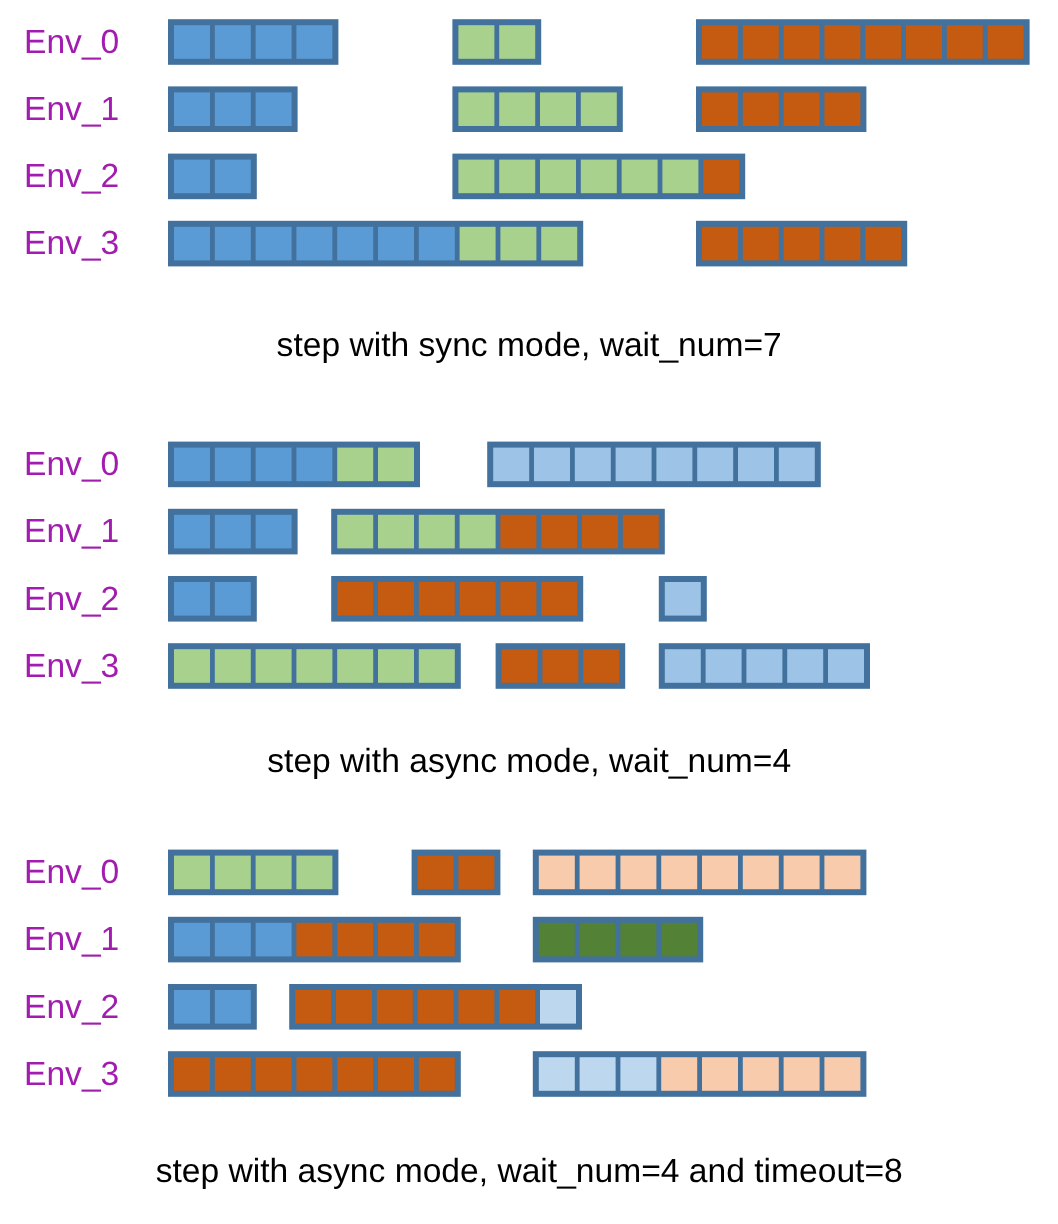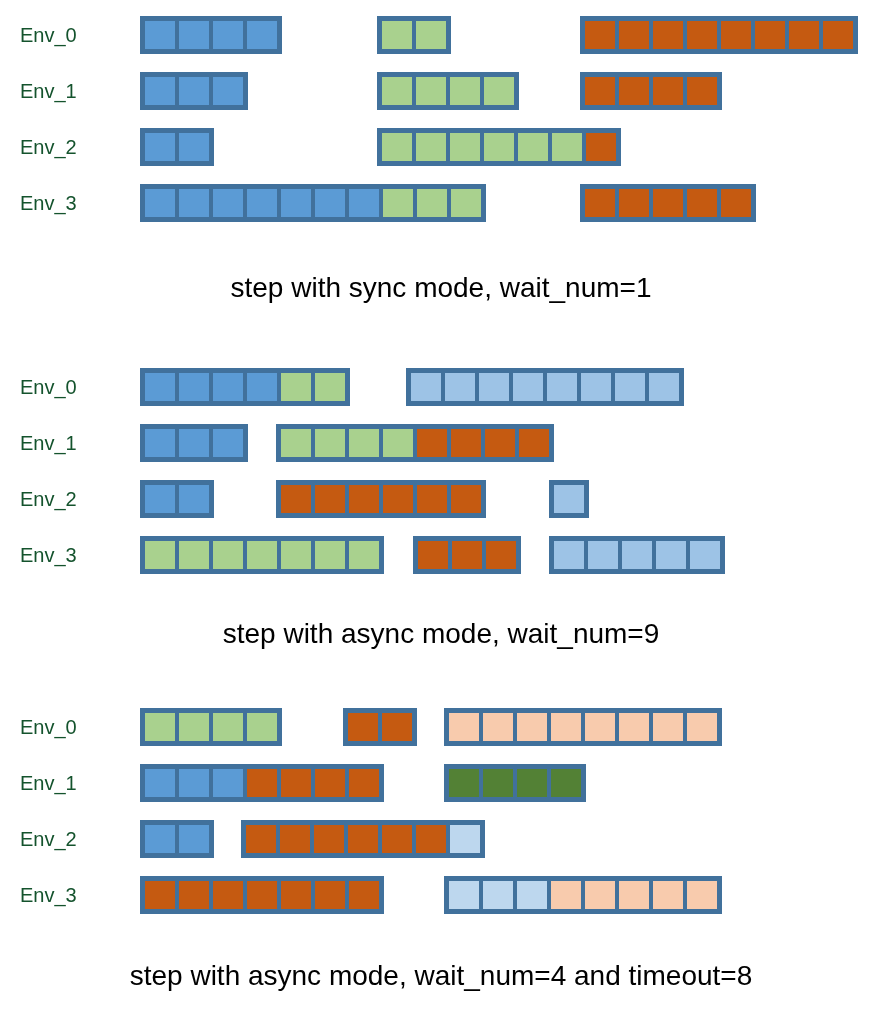--- a/index.html
+++ b/index.html
@@ -10,22 +10,22 @@
     background: #ffffff;
     font-family: "Liberation Sans", sans-serif;
     overflow: hidden;
   }
   .env-label {
     position: absolute;
     left: 20px;
     width: 110px;
     height: 38px;
     line-height: 38px;
-    font-size: 20px;
-    color: #14532d;
+    font-size: 28px;
+    color: #a21caf;
     white-space: nowrap;
   }
   .step-bar {
     position: absolute;
     height: 28px;
     padding: 5px;
     display: flex;
     gap: 4px;
   }
   .step-cell {
@@ -114,21 +114,21 @@
         <div class="step-cell" style="background: rgb(169, 209, 142);"></div>
         <div class="step-cell" style="background: rgb(169, 209, 142);"></div>
       </div>
       <div class="step-bar" style="top: 184px; left: 580px; background: rgb(65, 113, 156);">
         <div class="step-cell" style="background: rgb(197, 90, 17);"></div>
         <div class="step-cell" style="background: rgb(197, 90, 17);"></div>
         <div class="step-cell" style="background: rgb(197, 90, 17);"></div>
         <div class="step-cell" style="background: rgb(197, 90, 17);"></div>
         <div class="step-cell" style="background: rgb(197, 90, 17);"></div>
       </div>
-      <div class="panel-caption" style="top: 272px;">step with sync mode, wait_num=1</div>
+      <div class="panel-caption" style="top: 272px;">step with sync mode, wait_num=7</div>
     </div>
     <div>
       <div class="env-label" style="top: 368px;">Env_0</div>
       <div class="step-bar" style="top: 368px; left: 140px; background: rgb(65, 113, 156);">
         <div class="step-cell" style="background: rgb(91, 155, 213);"></div>
         <div class="step-cell" style="background: rgb(91, 155, 213);"></div>
         <div class="step-cell" style="background: rgb(91, 155, 213);"></div>
         <div class="step-cell" style="background: rgb(91, 155, 213);"></div>
         <div class="step-cell" style="background: rgb(169, 209, 142);"></div>
         <div class="step-cell" style="background: rgb(169, 209, 142);"></div>
@@ -190,21 +190,21 @@
         <div class="step-cell" style="background: rgb(197, 90, 17);"></div>
         <div class="step-cell" style="background: rgb(197, 90, 17);"></div>
       </div>
       <div class="step-bar" style="top: 536px; left: 549px; background: rgb(65, 113, 156);">
         <div class="step-cell" style="background: rgb(157, 195, 230);"></div>
         <div class="step-cell" style="background: rgb(157, 195, 230);"></div>
         <div class="step-cell" style="background: rgb(157, 195, 230);"></div>
         <div class="step-cell" style="background: rgb(157, 195, 230);"></div>
         <div class="step-cell" style="background: rgb(157, 195, 230);"></div>
       </div>
-      <div class="panel-caption" style="top: 618px;">step with async mode, wait_num=9</div>
+      <div class="panel-caption" style="top: 618px;">step with async mode, wait_num=4</div>
     </div>
     <div>
       <div class="env-label" style="top: 708px;">Env_0</div>
       <div class="step-bar" style="top: 708px; left: 140px; background: rgb(65, 113, 156);">
         <div class="step-cell" style="background: rgb(169, 209, 142);"></div>
         <div class="step-cell" style="background: rgb(169, 209, 142);"></div>
         <div class="step-cell" style="background: rgb(169, 209, 142);"></div>
         <div class="step-cell" style="background: rgb(169, 209, 142);"></div>
       </div>
       <div class="step-bar" style="top: 708px; left: 343px; background: rgb(65, 113, 156);">

